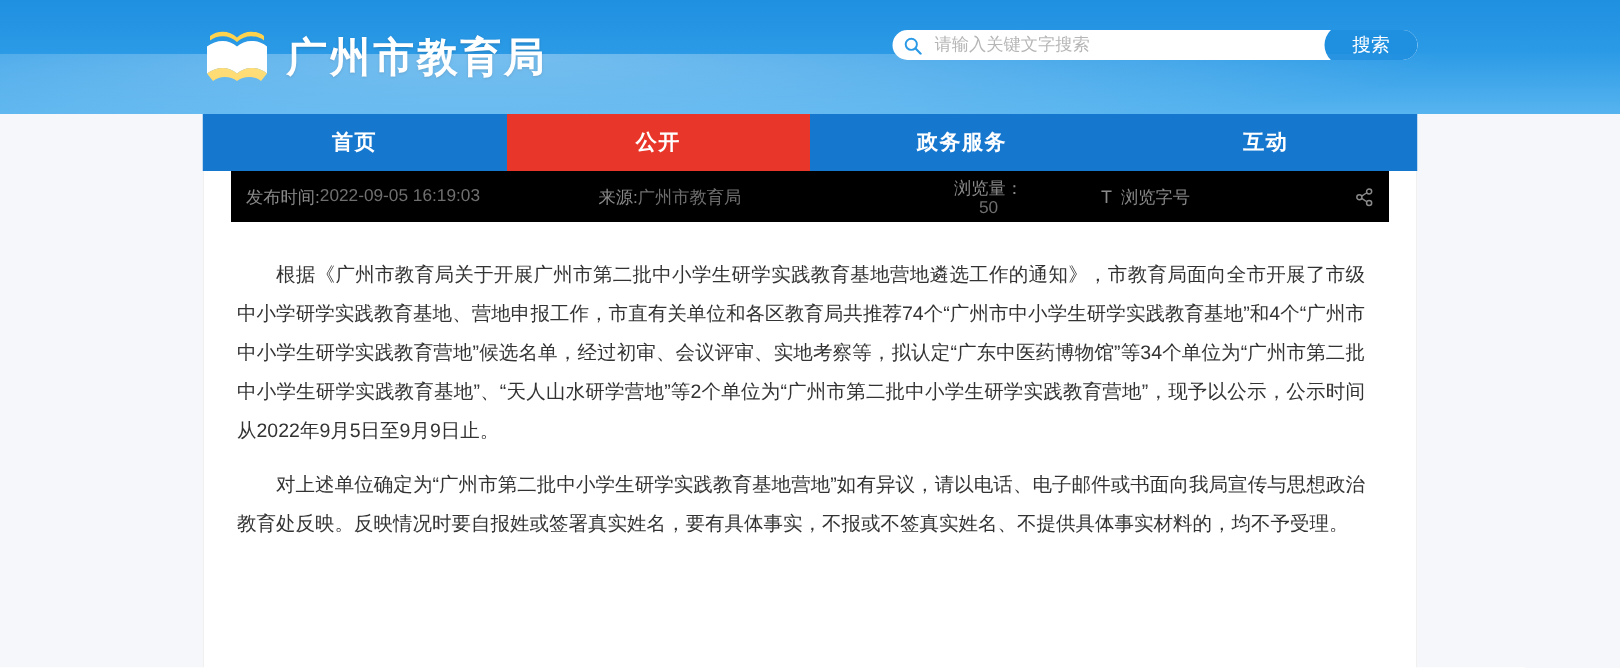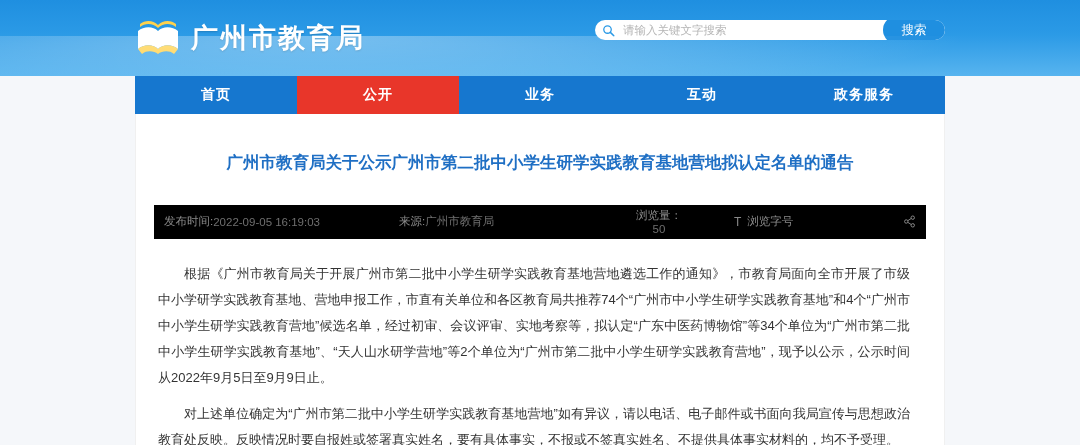--- a/index.html
+++ b/index.html
@@ -239,31 +239,29 @@
         </span>
         <input class="search-input" type="text" placeholder="请输入关键文字搜索" style="">
         <button class="search-btn">搜索</button>
       </div>
     </div>
   </div>
 
   <div class="nav">
     <div class="nav-item">首页</div>
     <div class="nav-item active">公开</div>
-    <div class="nav-item">业务</div>
+    <div class="nav-item">政务服务</div>
     <div class="nav-item">互动</div>
-    <div class="nav-item">政务服务</div>
   </div>
 
   <div class="content-shell">
 
 
     <div class="article-card">
 
-      <div class="article-title">广州市教育局关于公示广州市第二批中小学生研学实践教育基地营地拟认定名单的通告</div>
 
       <div class="meta-bar">
         <div class="meta-item meta-pub">
           <span>发布时间:</span>
           <span class="meta-strong">2022-09-05 16:19:03</span>
         </div>
         <div class="meta-item meta-src">
           <span>来源:</span>
           <span class="meta-strong">广州市教育局</span>
         </div>

